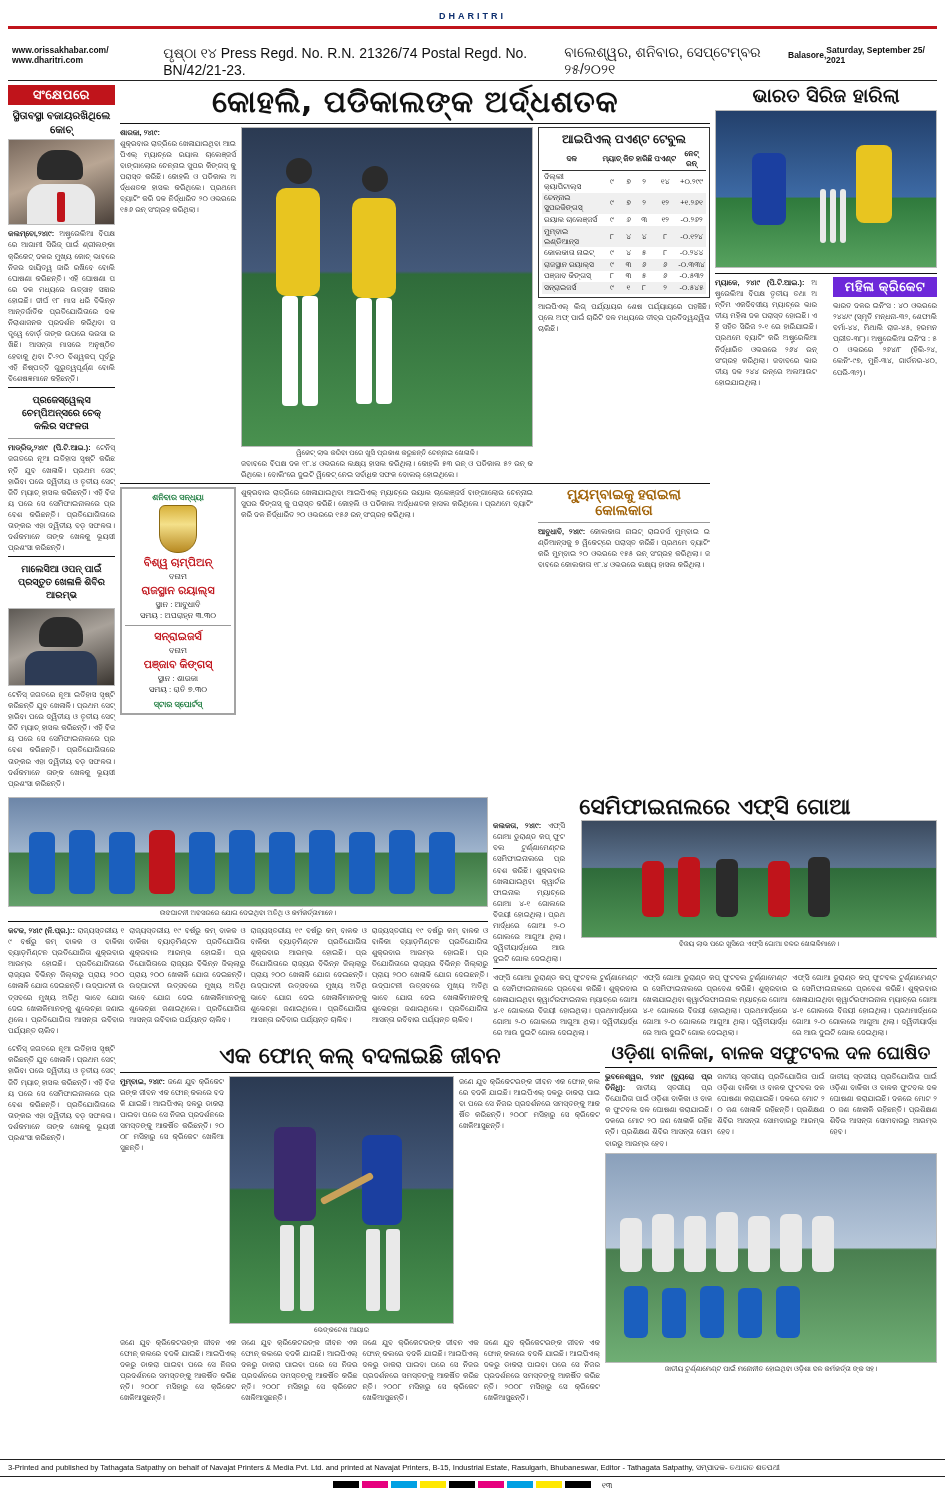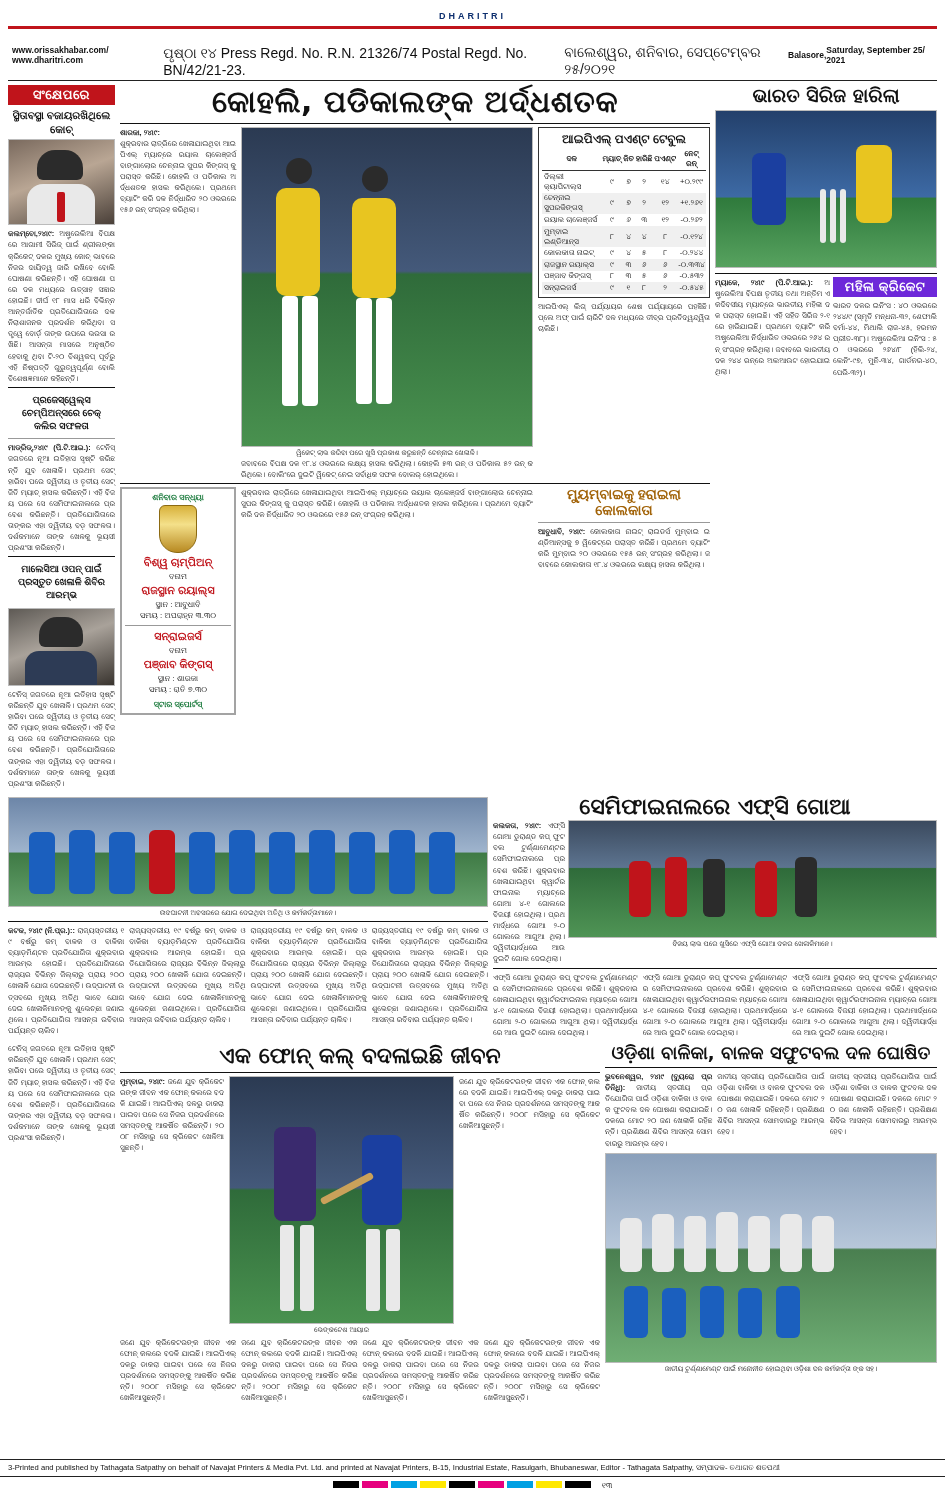--- a/index.html
+++ b/index.html
@@ -95,21 +95,21 @@
 
   .footer {
     position:absolute; left:0; bottom:0; width:945px;
   }
   .footer .line {
     font-size:7.6px; padding:3px 8px; border-top:1px solid #222; border-bottom:1px solid #222;
   }
   .colorbars { display:flex; justify-content:center; gap:3px; padding:4px 0 6px 0; }
   .colorbars span { width:26px; height:7px; display:inline-block; }
 
-  .two { display:flex; gap:3px; }
+  .two { display:flex; gap:16px; }
   .three { display:flex; gap:5px; }
   .flex1 { flex:1 1 0; min-width:0; }
   
   .p-cricket1 { background:linear-gradient(180deg,#2b3a52 0%,#44597a 45%,#2f6b3a 46%,#49914f 100%); }
   .p-cricket2 { background:linear-gradient(180deg,#23406b 0%,#3d6aa5 55%,#2f7a3c 56%,#57a25f 100%); }
   .p-team { background:linear-gradient(180deg,#6d86a8 0%,#9fb4cd 50%,#3f7a45 51%,#63a06a 100%); }
   .p-football { background:linear-gradient(180deg,#3b4a5e 0%,#5d7490 40%,#2f6b3a 41%,#4f9455 100%); }
   .p-group { background:linear-gradient(180deg,#8aa0bb 0%,#b7c7da 45%,#4a7f50 46%,#6fae74 100%); }
   .p-portrait { background:linear-gradient(160deg,#7a6a5e 0%,#b9a694 45%,#4a4039 100%); }
   .p-portrait2 { background:linear-gradient(160deg,#5e5a55 0%,#a9a29a 45%,#39342f 100%); }

